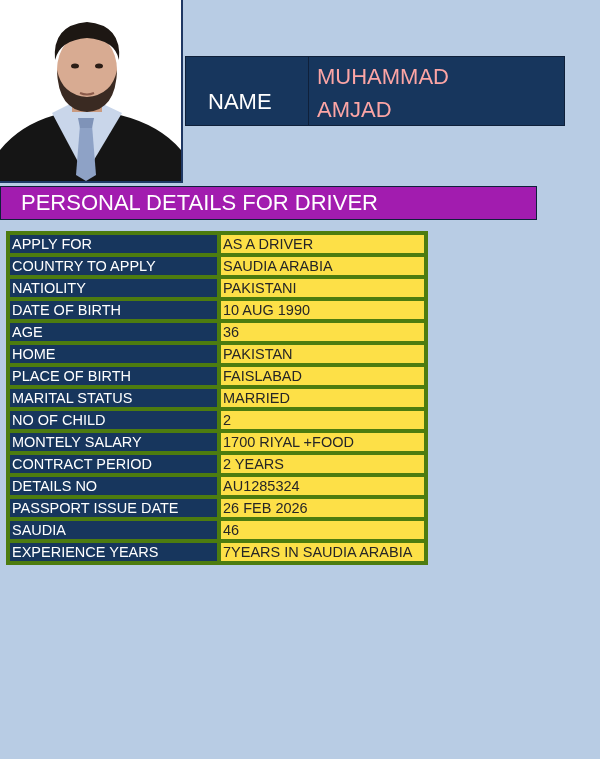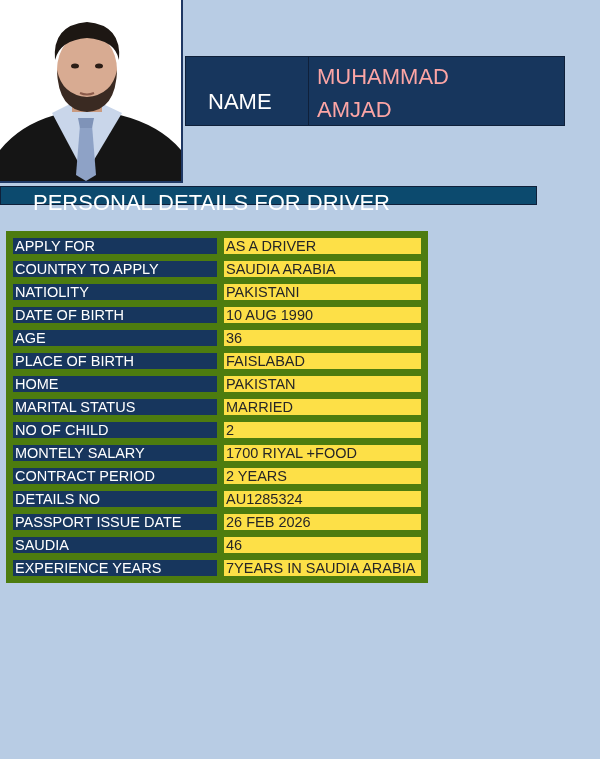--- a/index.html
+++ b/index.html
@@ -23,30 +23,30 @@
   .name-label {
     width:123px; border-right:1px solid #0f203a;
     color:#ffffff; font-size:22px; display:flex; align-items:flex-end;
     padding:0 0 10px 22px; box-sizing:border-box;
   }
   .name-value {
     flex:1; color:#fca5a5; font-size:22px; line-height:33px;
     padding:3px 0 0 8px; box-sizing:border-box; white-space:pre-line;
   }
   .section-title {
-    position:absolute; left:0; top:186px; width:537px; height:19px;
-    background:#0c4a6e; border:1px solid #0f203a; box-sizing:border-box;
-    color:#ffffff; font-size:22px; line-height:32px; padding-left:32px;
+    position:absolute; left:0; top:186px; width:537px; height:34px;
+    background:#a21caf; border:1px solid #0f203a; box-sizing:border-box;
+    color:#ffffff; font-size:22px; line-height:32px; padding-left:20px;
   }
   table.details {
     position:absolute; left:6px; top:231px;
     border-collapse:collapse; width:422px;
   }
   table.details td {
-    height:22px; border:7px solid #4d7c0f; font-size:14.5px;
+    height:22px; border:4px solid #4d7c0f; font-size:14.5px;
     padding:0 0 0 2px; box-sizing:border-box; vertical-align:middle;
   }
   td.k { width:211px; background:#17365d; color:#ffffff; }
   td.v { background:#fde047; color:#262626; }
 </style>
 </head>
 <body>
 
 <div class="photo" title="Passport photo of applicant in suit and tie">
   <svg width="181" height="181" viewBox="0 0 181 181">
@@ -98,26 +98,26 @@
       </tr>
     <tr>
         <td class="k">DATE OF BIRTH</td>
         <td class="v">10 AUG 1990</td>
       </tr>
     <tr>
         <td class="k">AGE</td>
         <td class="v">36</td>
       </tr>
     <tr>
+        <td class="k">HOME</td>
+        <td class="v">PAKISTAN</td>
+      </tr>
+    <tr>
         <td class="k">PLACE OF BIRTH</td>
         <td class="v">FAISLABAD</td>
-      </tr>
-    <tr>
-        <td class="k">HOME</td>
-        <td class="v">PAKISTAN</td>
       </tr>
     <tr>
         <td class="k">MARITAL STATUS</td>
         <td class="v">MARRIED</td>
       </tr>
     <tr>
         <td class="k">NO OF CHILD</td>
         <td class="v">2</td>
       </tr>
     <tr>

